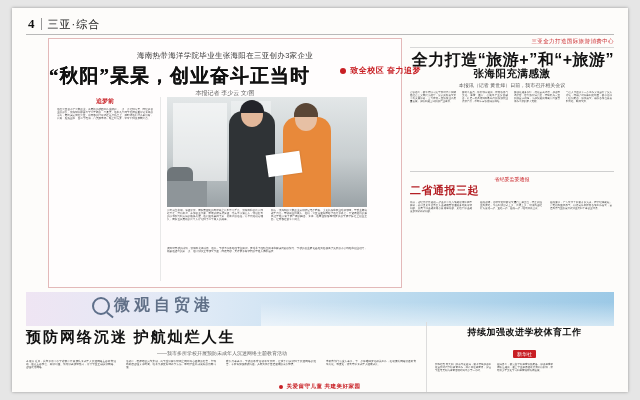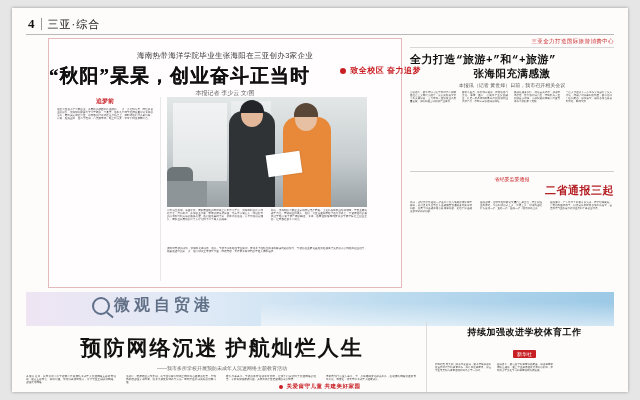--- a/index.html
+++ b/index.html
@@ -92,36 +92,36 @@
 
   
   .rightcol{
     position:absolute;left:398px;top:30px;width:204px;height:248px;
   }
   .rc-tagline{
     font-size:5.5px;color:#c81f24;text-align:right;letter-spacing:.4px;
     border-bottom:1px solid #d8d8d8;padding-bottom:2px;
   }
   .rc-title{
-    font-family:Liberation Mono, monospace;font-weight:bold;color:#111;
-    font-size:11px;line-height:14px;text-align:left;margin-top:5px;letter-spacing:.5px;
+    font-family:Liberation Sans, sans-serif;font-weight:bold;color:#111;
+    font-size:16px;line-height:14px;text-align:right;margin-top:5px;letter-spacing:.5px;
   }
   .rc-title2{
     font-family:"Liberation Serif",serif;font-weight:bold;color:#111;
     font-size:10.5px;line-height:13px;text-align:center;letter-spacing:.5px;
   }
   .rc-sub{font-size:5px;color:#555;text-align:center;margin:2px 0 3px;}
   .rc-cols{position:relative;height:74px;margin-top:3px;}
   .rc-col{position:absolute;top:0;width:46px;}
   .rc-box{font-size:2.5px;line-height:3px;color:#3f3f3f;text-align:justify;word-break:break-all;}
   .hr{height:1px;background:#cfcfcf;margin:6px 0 4px;}
   .rc-kicker{font-size:5px;color:#c81f24;text-align:center;margin-bottom:2px;}
   .redtitle{
     font-family:"Liberation Serif",serif;font-weight:bold;color:#b41f24;
-    font-size:11px;line-height:13px;text-align:right;letter-spacing:.5px;
+    font-size:11px;line-height:13px;text-align:left;letter-spacing:.5px;
   }
 
   
   .bluebanner{
     position:absolute;left:14px;top:284px;width:588px;height:34px;
     background:linear-gradient(90deg,#efe5f3 0%,#dfeaf6 30%,#bfdcef 60%,#9cc9e6 100%);
     overflow:hidden;
   }
   .bb-wave{position:absolute;right:0;bottom:0;width:60%;height:100%;
     background:linear-gradient(180deg,rgba(255,255,255,0) 30%,rgba(255,255,255,.55) 100%);}
@@ -134,22 +134,22 @@
     font-size:16px;font-weight:bold;color:#4a5b74;letter-spacing:4px;opacity:.85;
   }
 
   
   .bottom{
     position:absolute;left:14px;top:314px;width:588px;height:70px;
   }
   .bl{position:absolute;left:0;top:0;width:392px;height:70px;}
   .br{position:absolute;left:400px;top:0;width:188px;height:70px;border-left:1px solid #dcdcdc;padding-left:8px;box-sizing:border-box;}
   .bl-title{
-    font-family:"Liberation Serif",serif;font-weight:bold;font-size:21px;color:#111;
-    text-align:center;letter-spacing:2px;margin-top:12px;
+    font-family:"Liberation Serif",serif;font-weight:bold;font-size:15px;color:#111;
+    letter-spacing:2px;margin-top:6px;
   }
   .bl-sub{font-size:5px;color:#666;text-align:center;margin:3px 0 4px;}
   .bl-cols{position:relative;height:38px;}
   .bl-col{position:absolute;top:0;width:90px;}
   .br-title{
     font-family:"Liberation Serif",serif;font-weight:bold;font-size:9px;color:#111;
     text-align:center;letter-spacing:.5px;margin-top:4px;
   }
   .badge{
     display:inline-block;background:#c81f24;color:#fff;font-size:5px;

